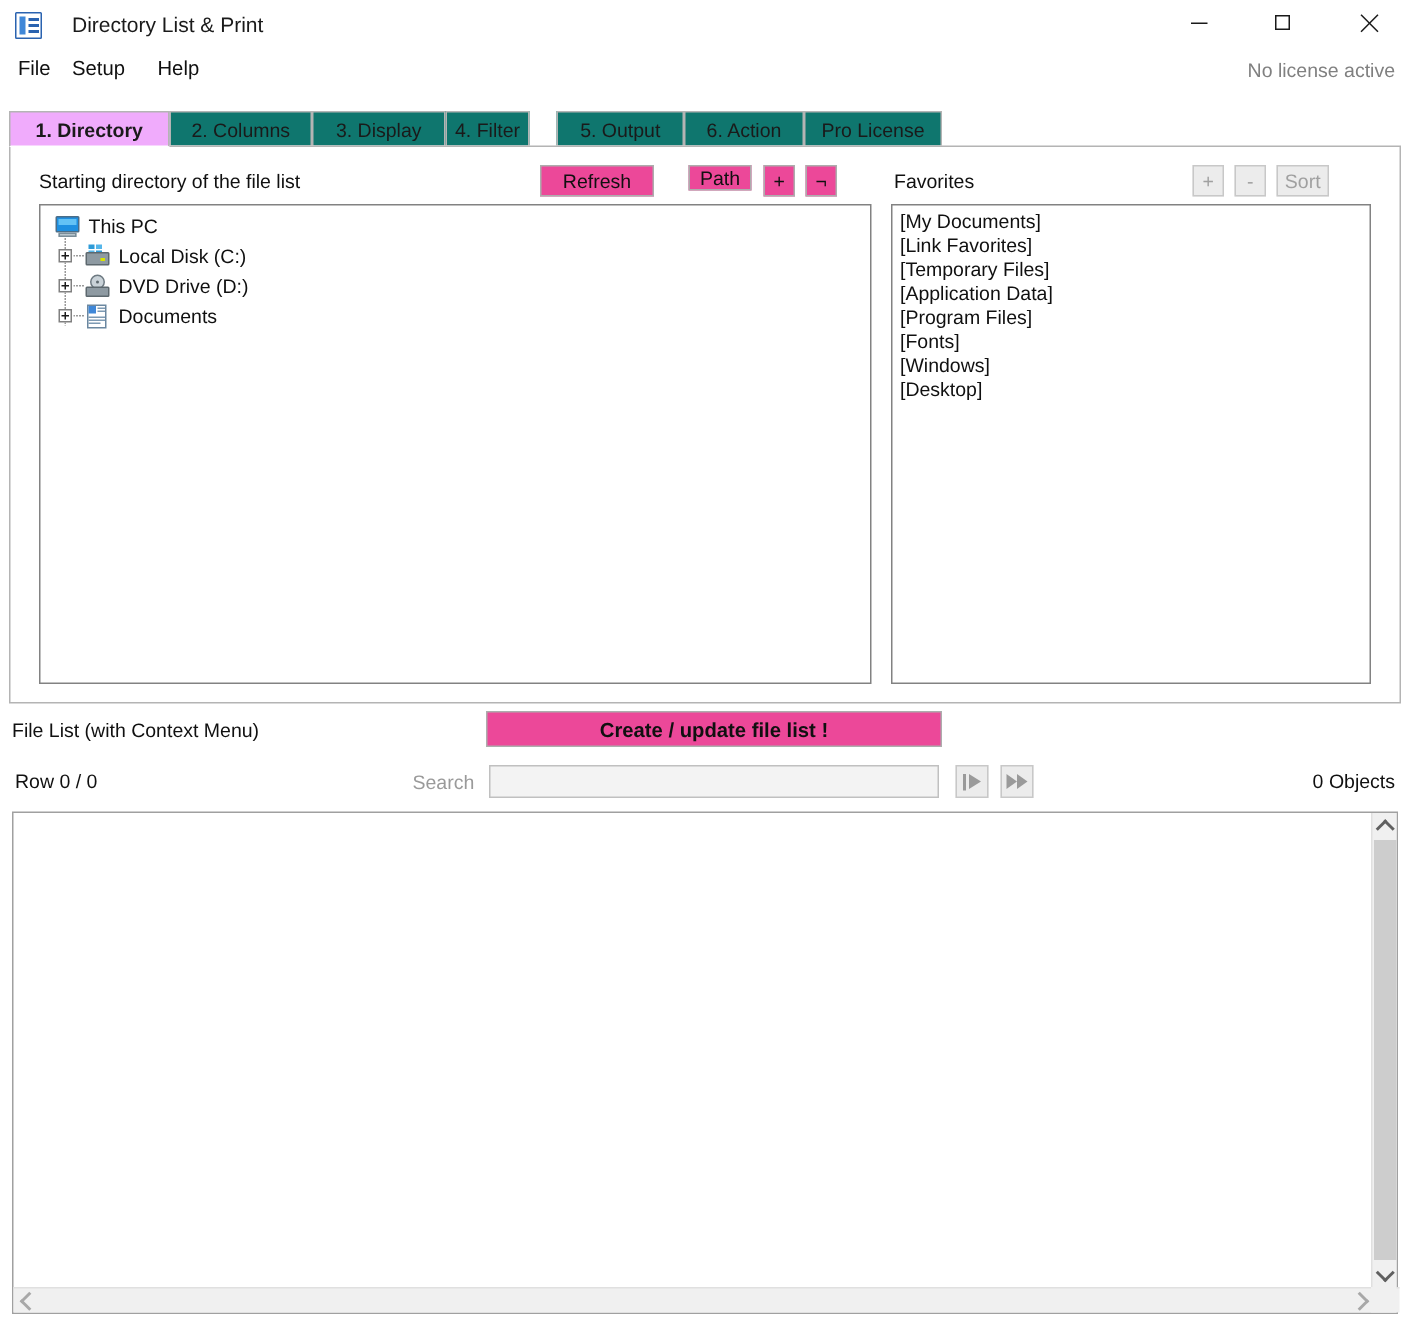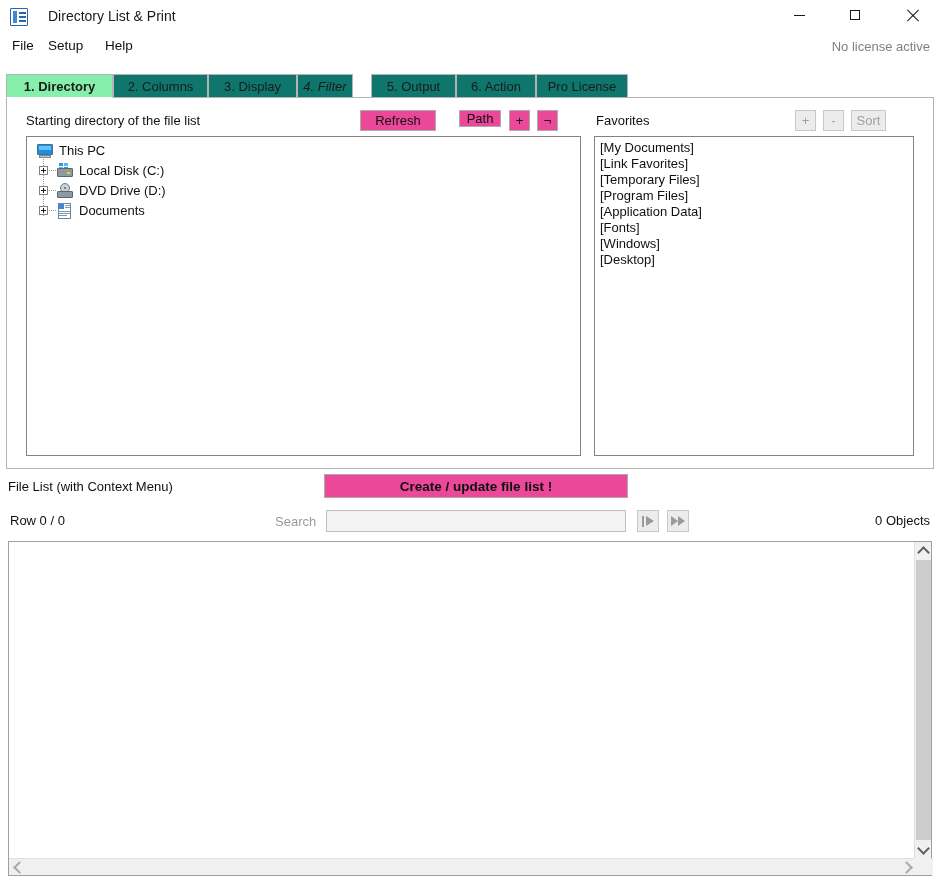--- a/index.html
+++ b/index.html
@@ -67,21 +67,21 @@
     position:absolute;left:6px;top:74px;width:928px;height:24px;
   }
   .tab{
     position:absolute;top:0;height:24px;box-sizing:border-box;
     border:1px solid #b4b4b4;background:#0f766e;
     display:flex;align-items:center;justify-content:center;
     font-size:13px;color:#1a1a1a;white-space:nowrap;
     padding:0 7px;
   }
   .tab.active{
-    background:#86efac;border-bottom:1px solid #ffffff;
+    background:#f0abfc;border-bottom:1px solid #ffffff;
     font-weight:bold;z-index:5;
   }
 
   
   .tabpage{
     position:absolute;left:6px;top:97px;width:928px;height:372px;
     background:#ffffff;border:1px solid #b4b4b4;box-sizing:border-box;
   }
   .lbl{position:absolute;font-size:13px;color:#101010;white-space:nowrap;}
   .lbl-start{left:26px;top:113px;}
@@ -268,21 +268,21 @@
   <div class="menu-item m-file">File</div>
   <div class="menu-item m-setup">Setup</div>
   <div class="menu-item m-help">Help</div>
   <div class="license">No license active</div>
 </div>
 
 <div class="tabstrip">
   <div class="tab active" style="left:0px;width:107px;">1. Directory</div>
   <div class="tab" style="left:107px;width:95px;">2. Columns</div>
   <div class="tab" style="left:202px;width:89px;">3. Display</div>
-  <div class="tab" style="left:291px;width:56px;font-style:italic;">4. Filter</div>
+  <div class="tab" style="left:291px;width:56px;">4. Filter</div>
   <div class="tab" style="left:365px;width:85px;">5. Output</div>
   <div class="tab" style="left:450px;width:80px;">6. Action</div>
   <div class="tab" style="left:530px;width:92px;">Pro License</div>
 </div>
 
 <div class="tabpage"></div>
 
 <div class="lbl lbl-start">Starting directory of the file list</div>
 <div class="lbl lbl-fav">Favorites</div>
 
@@ -347,22 +347,22 @@
       </span>
       <span class="lab" style="left:52px;">Documents</span>
     </div>
   </div>
 </div>
 
 <div class="favbox">
   <div class="fav-item">[My Documents]</div>
   <div class="fav-item">[Link Favorites]</div>
   <div class="fav-item">[Temporary Files]</div>
+  <div class="fav-item">[Application Data]</div>
   <div class="fav-item">[Program Files]</div>
-  <div class="fav-item">[Application Data]</div>
   <div class="fav-item">[Fonts]</div>
   <div class="fav-item">[Windows]</div>
   <div class="fav-item">[Desktop]</div>
 </div>
 
 <div class="lbl-filelist">File List (with Context Menu)</div>
 <div class="btn b-create">Create / update file list !</div>
 
 <div class="lbl-row">Row 0 / 0</div>
 <div class="lbl-search">Search</div>

